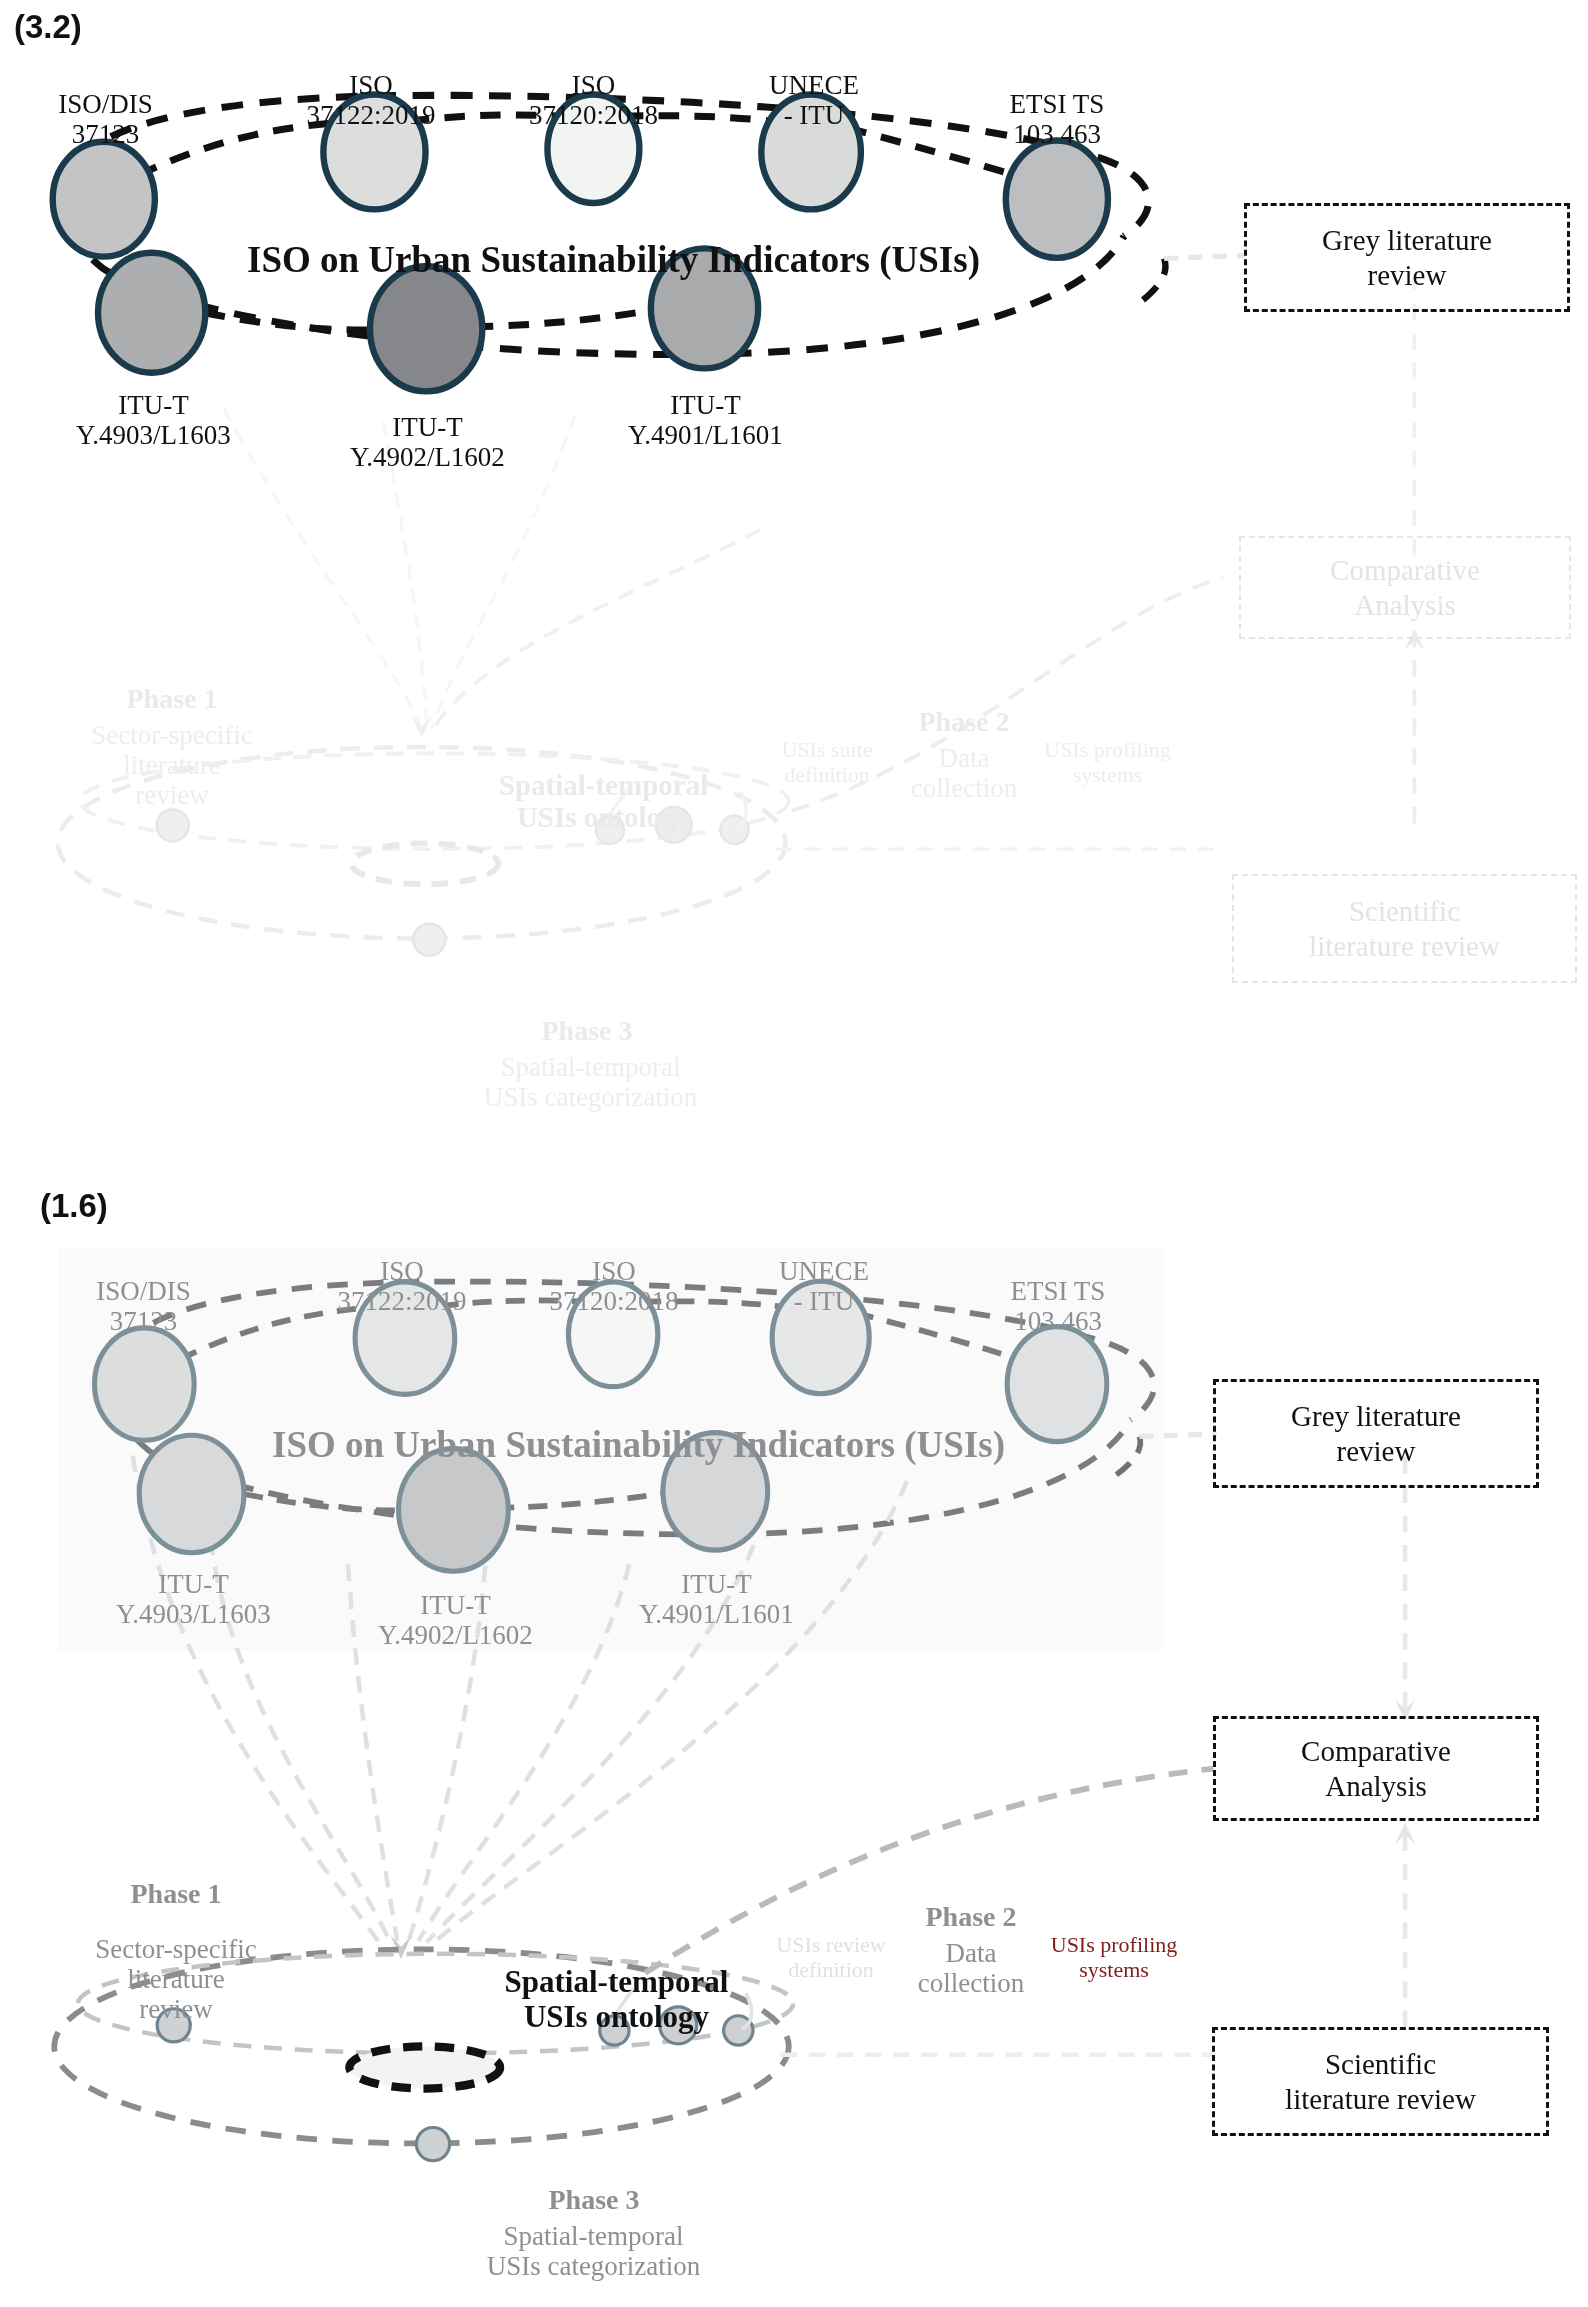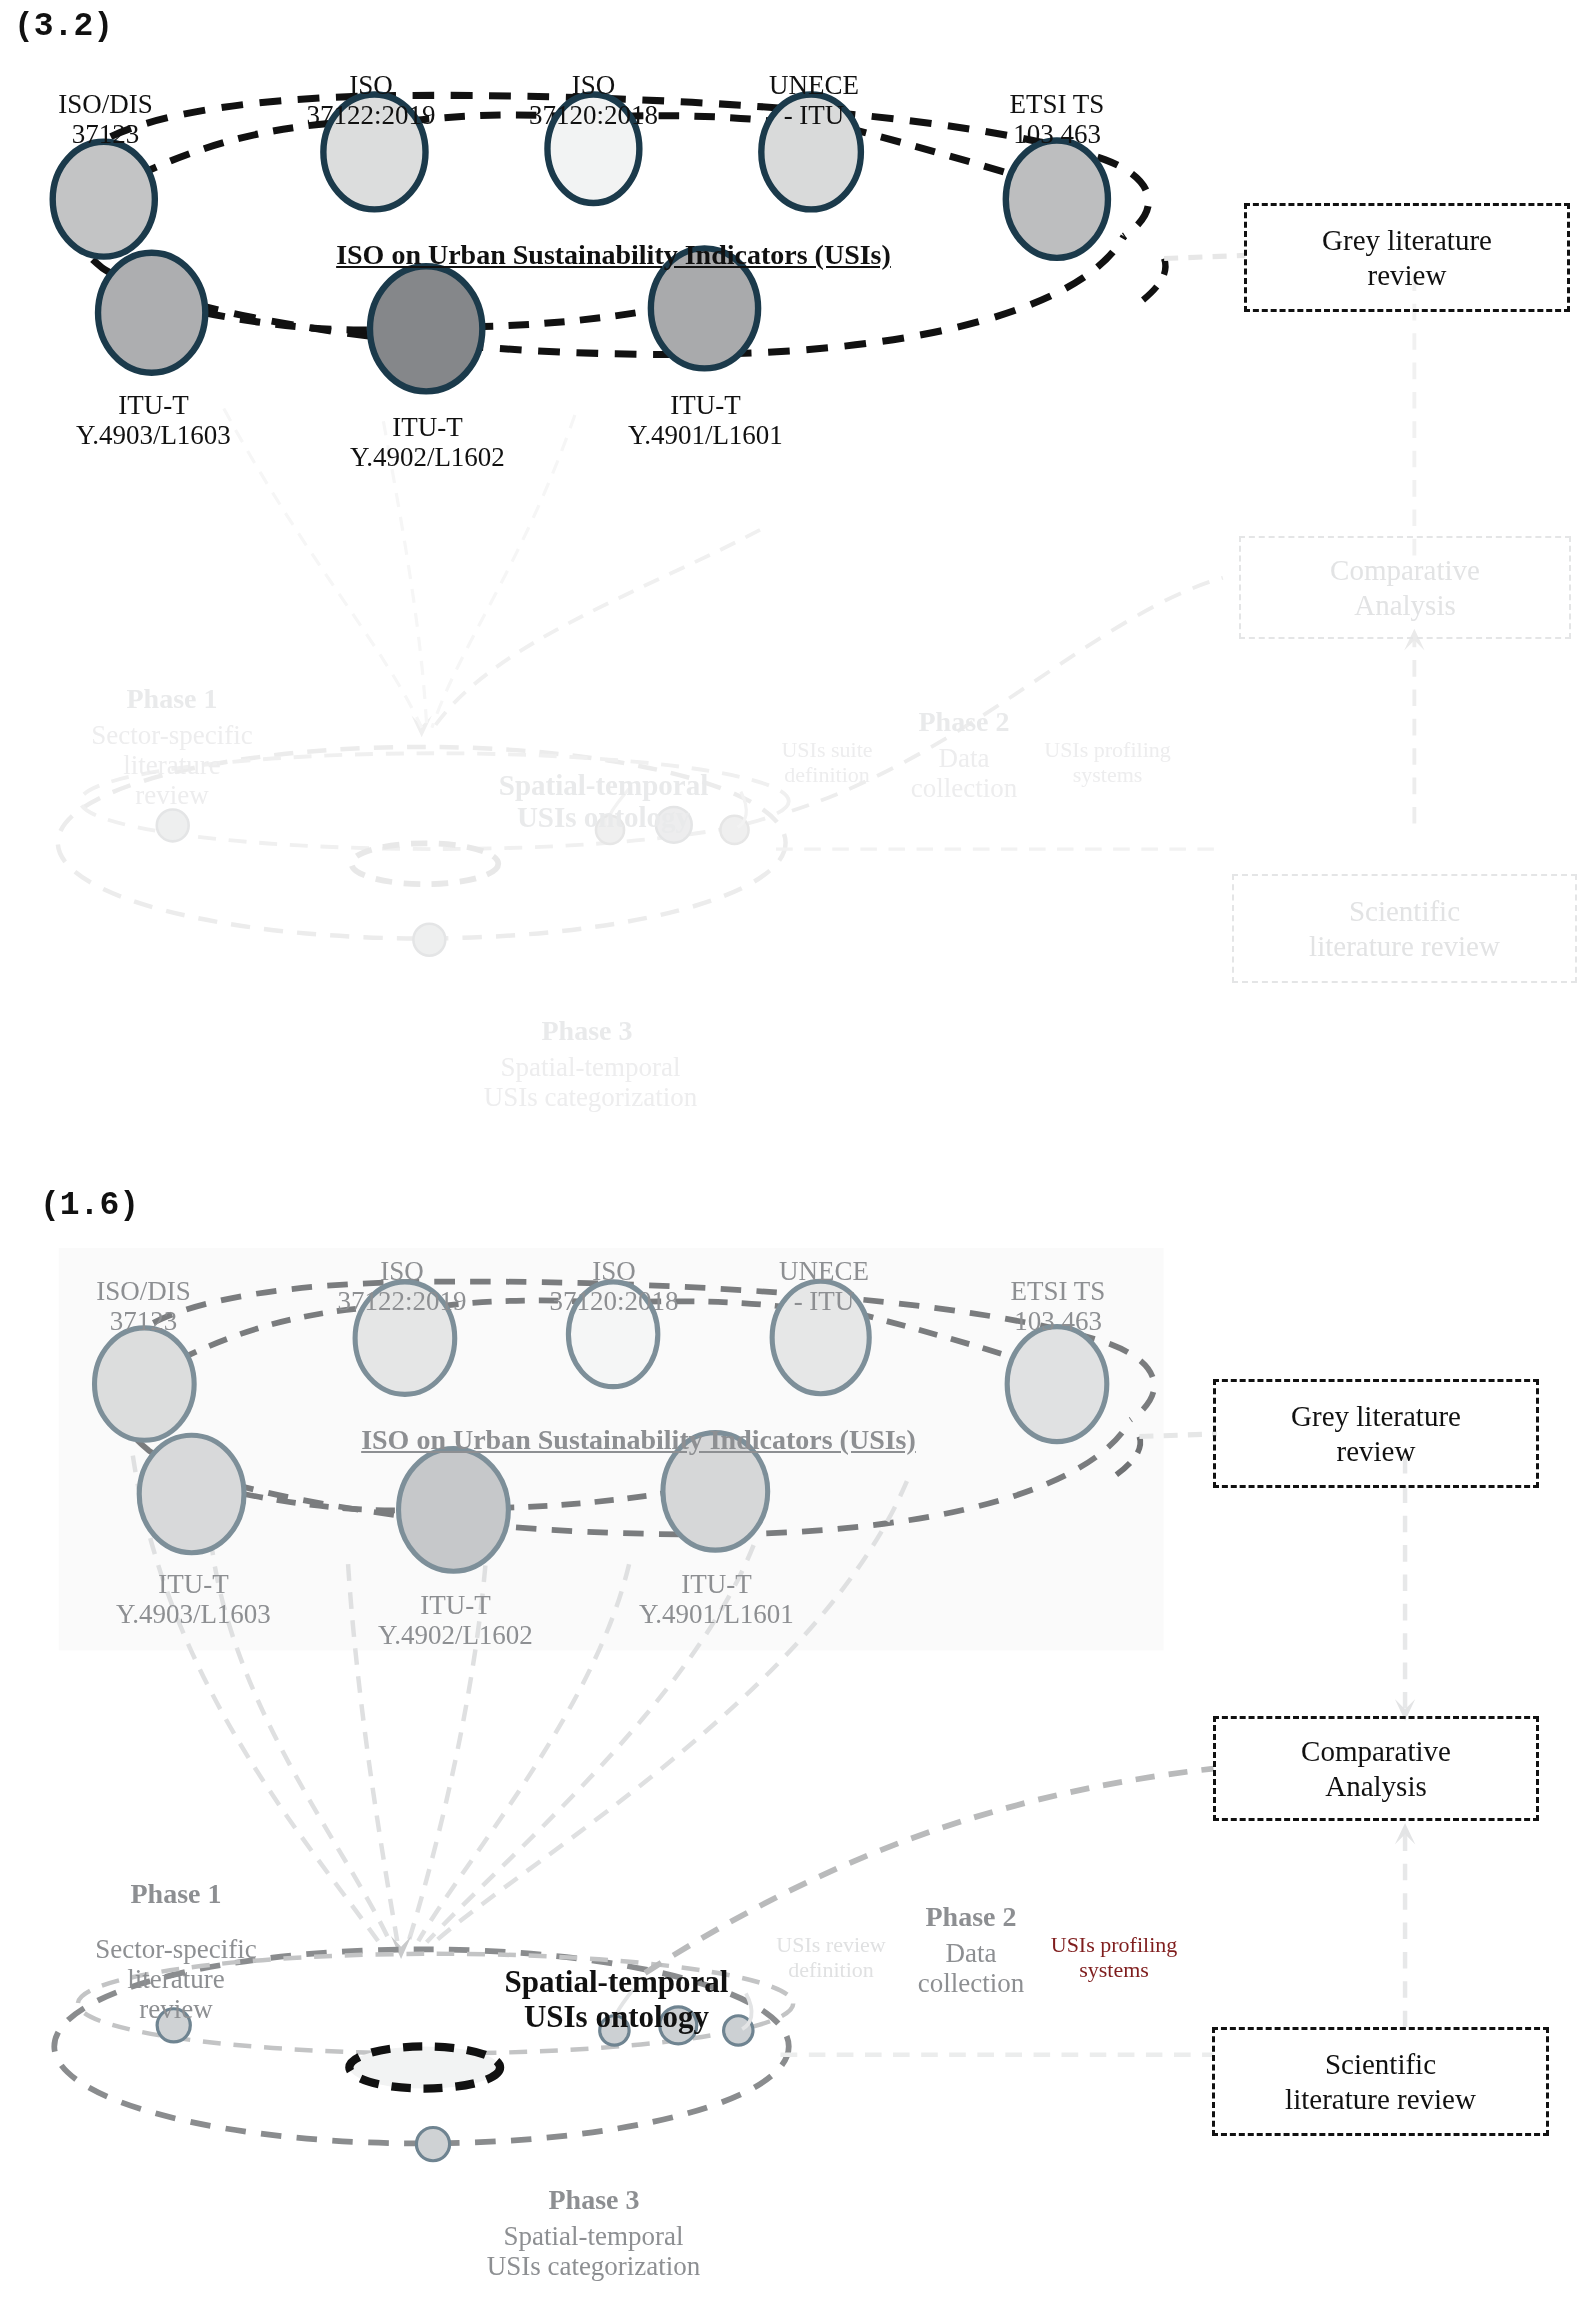--- a/index.html
+++ b/index.html
@@ -2,29 +2,29 @@
 <html style="font-size:10.2px"><head>
 <meta charset="utf-8">
 <style>
   html,body{margin:0;padding:0;background:#ffffff;}
   body{width:1589px;height:2307px;position:relative;overflow:hidden;
        font-family:"Liberation Serif", serif;}
   .panel{position:absolute;left:0;width:1589px;}
   #panel-32{top:0;height:1181px;}
   #panel-33{top:1181px;height:1126px;}
   .panel-label{position:absolute;font-weight:bold;font-size:33px;color:#111;
-               font-family:Liberation Mono, monospace;letter-spacing:0px;}
+               font-family:Liberation Sans, sans-serif;letter-spacing:0px;}
   svg.canvas{position:absolute;left:0;top:0;width:1589px;height:1181px;overflow:visible;}
   #panel-33 svg.canvas{height:1126px;}
   .lbl{position:absolute;text-align:center;line-height:1.12;font-size:27px;color:#111;
        font-family:"Liberation Serif", serif;white-space:pre-line;}
   .lbl.grey{color:#8d8f92;}
   .lbl.ghost{color:#ededee;}
   .lbl.ghostbold{color:#e9eaeb;font-weight:bold;}
-  .big{font-size:28px;font-weight:bold;text-decoration:underline;}
+  .big{font-size:37px;font-weight:bold;}
   .box{position:absolute;box-sizing:border-box;display:flex;align-items:center;
        justify-content:center;text-align:center;line-height:1.2;
        font-family:"Liberation Serif", serif;font-weight:normal;font-size:29px;
        white-space:pre-line;}
   .box.solid{border:3.2px dashed #111;color:#111;}
   .box.faded{border:2.6px dashed #e4e5e6;color:#e2e3e4;}
   .phase-title{font-weight:bold;}
   .tiny{font-size:22px;}
 </style>
 </head>

